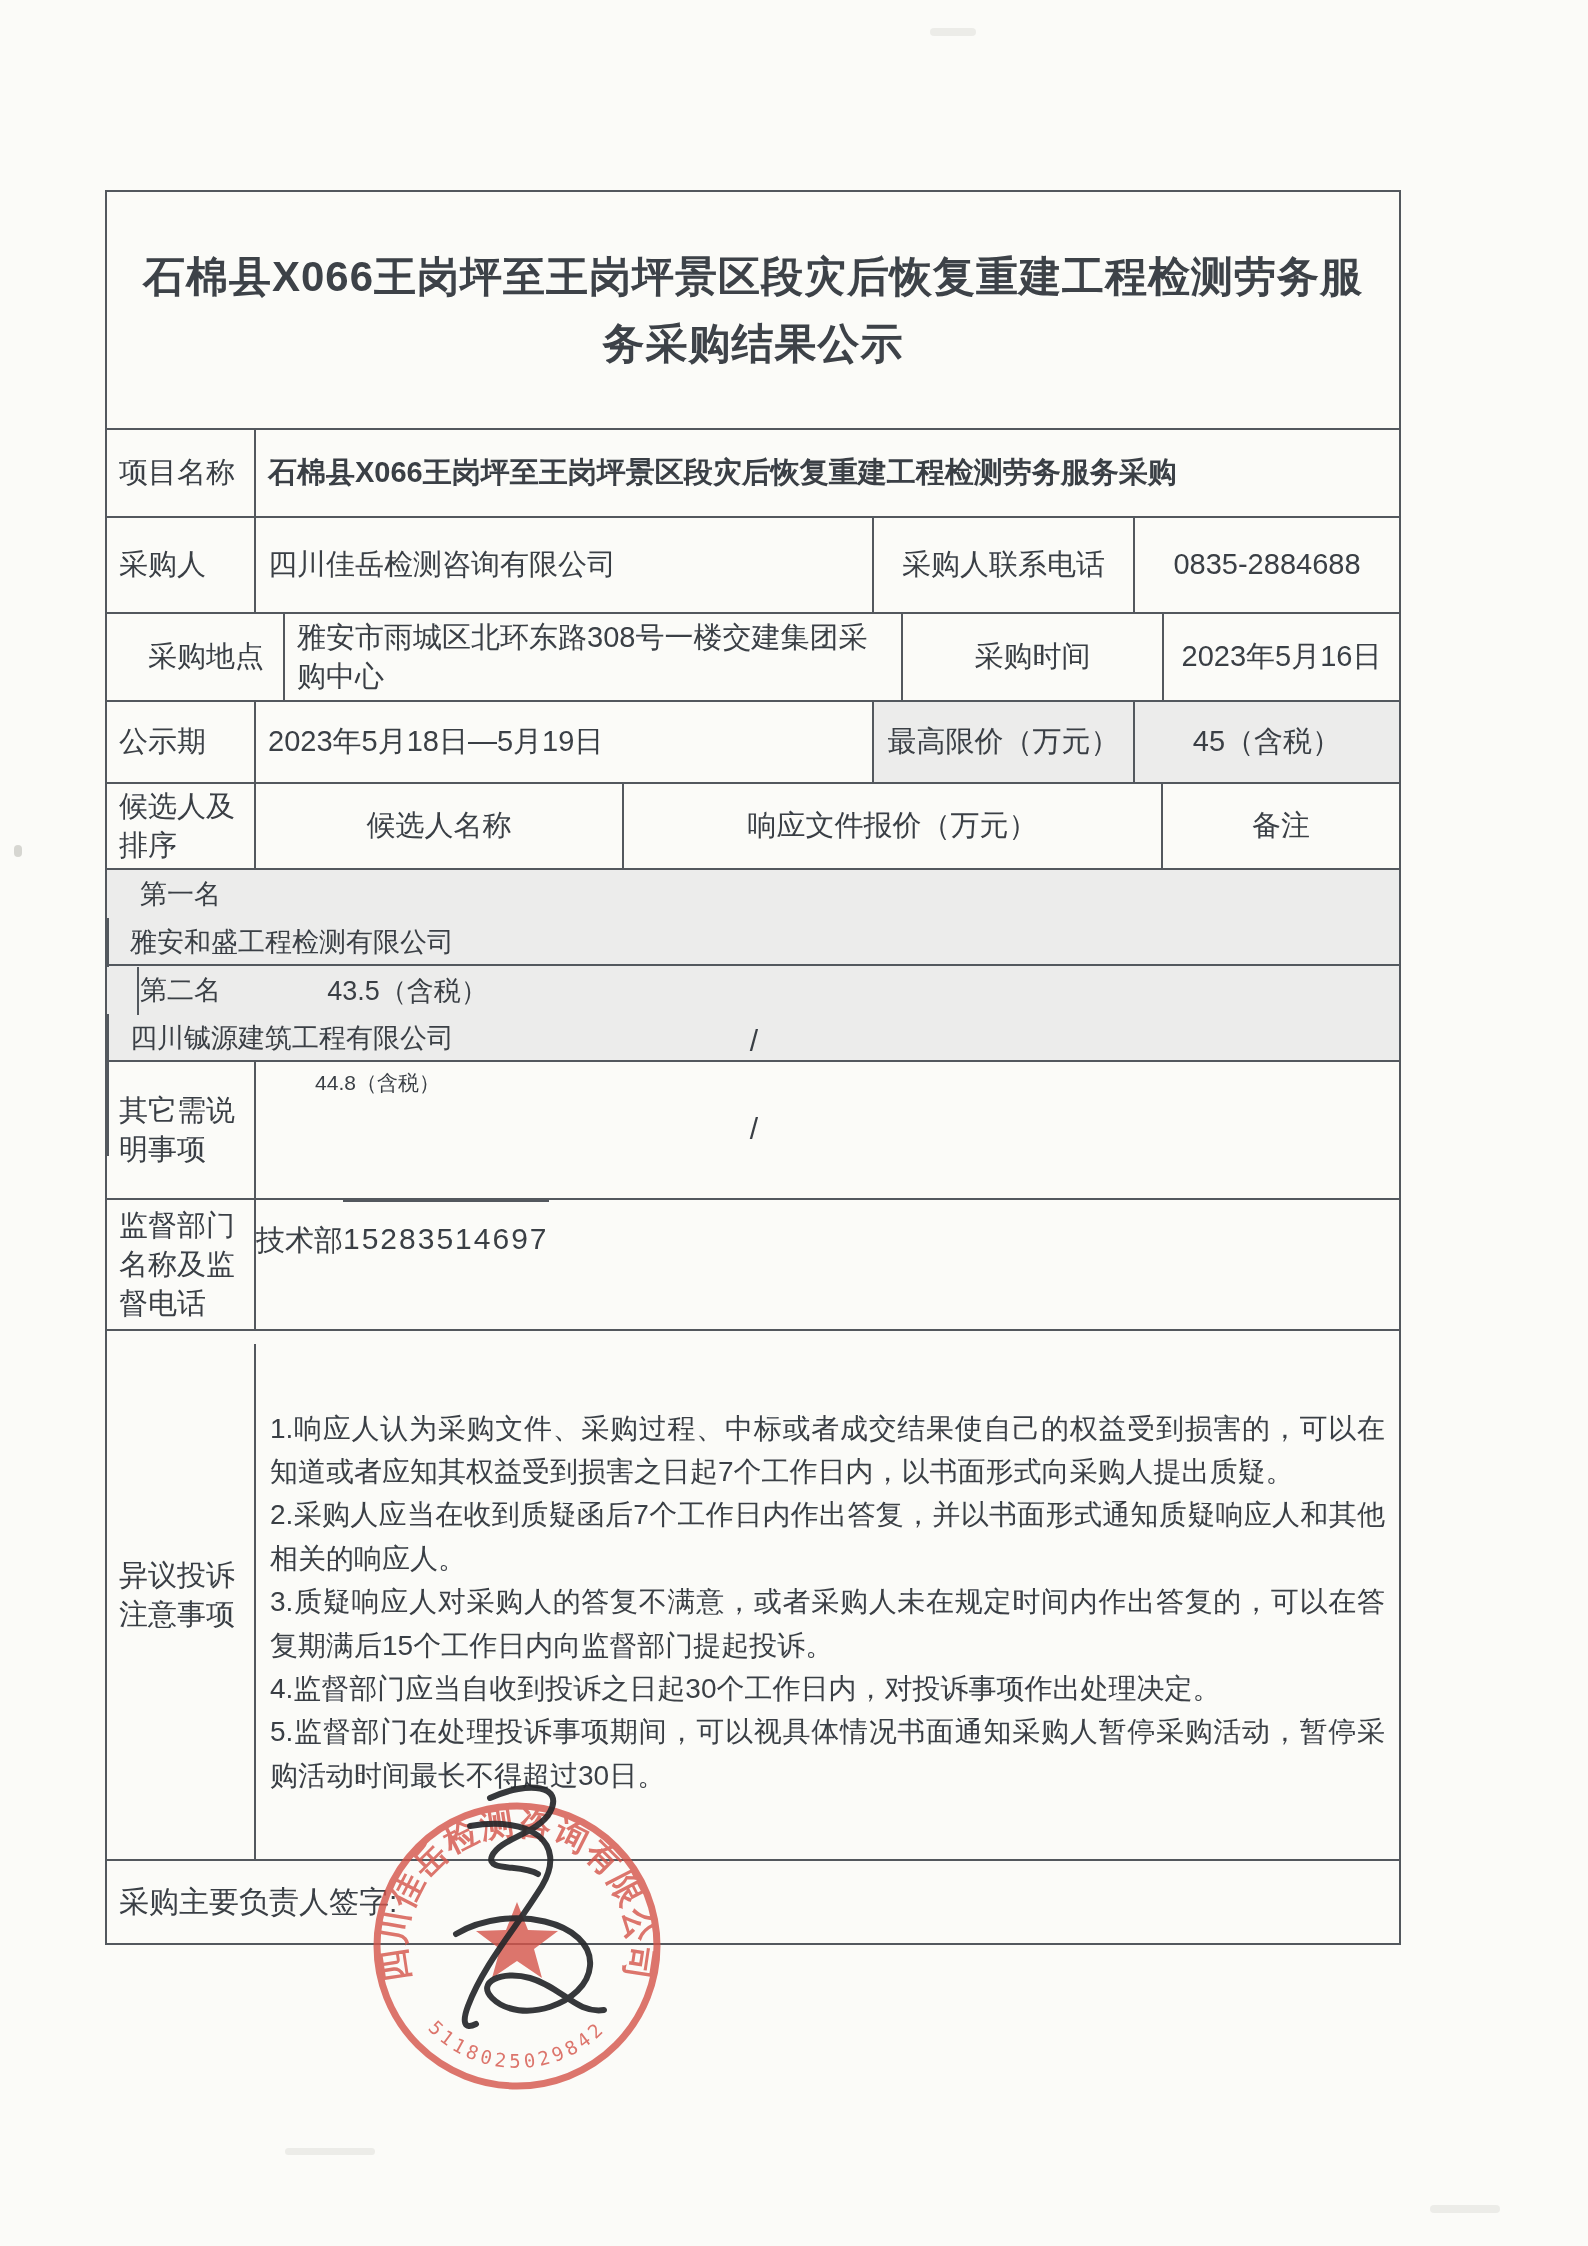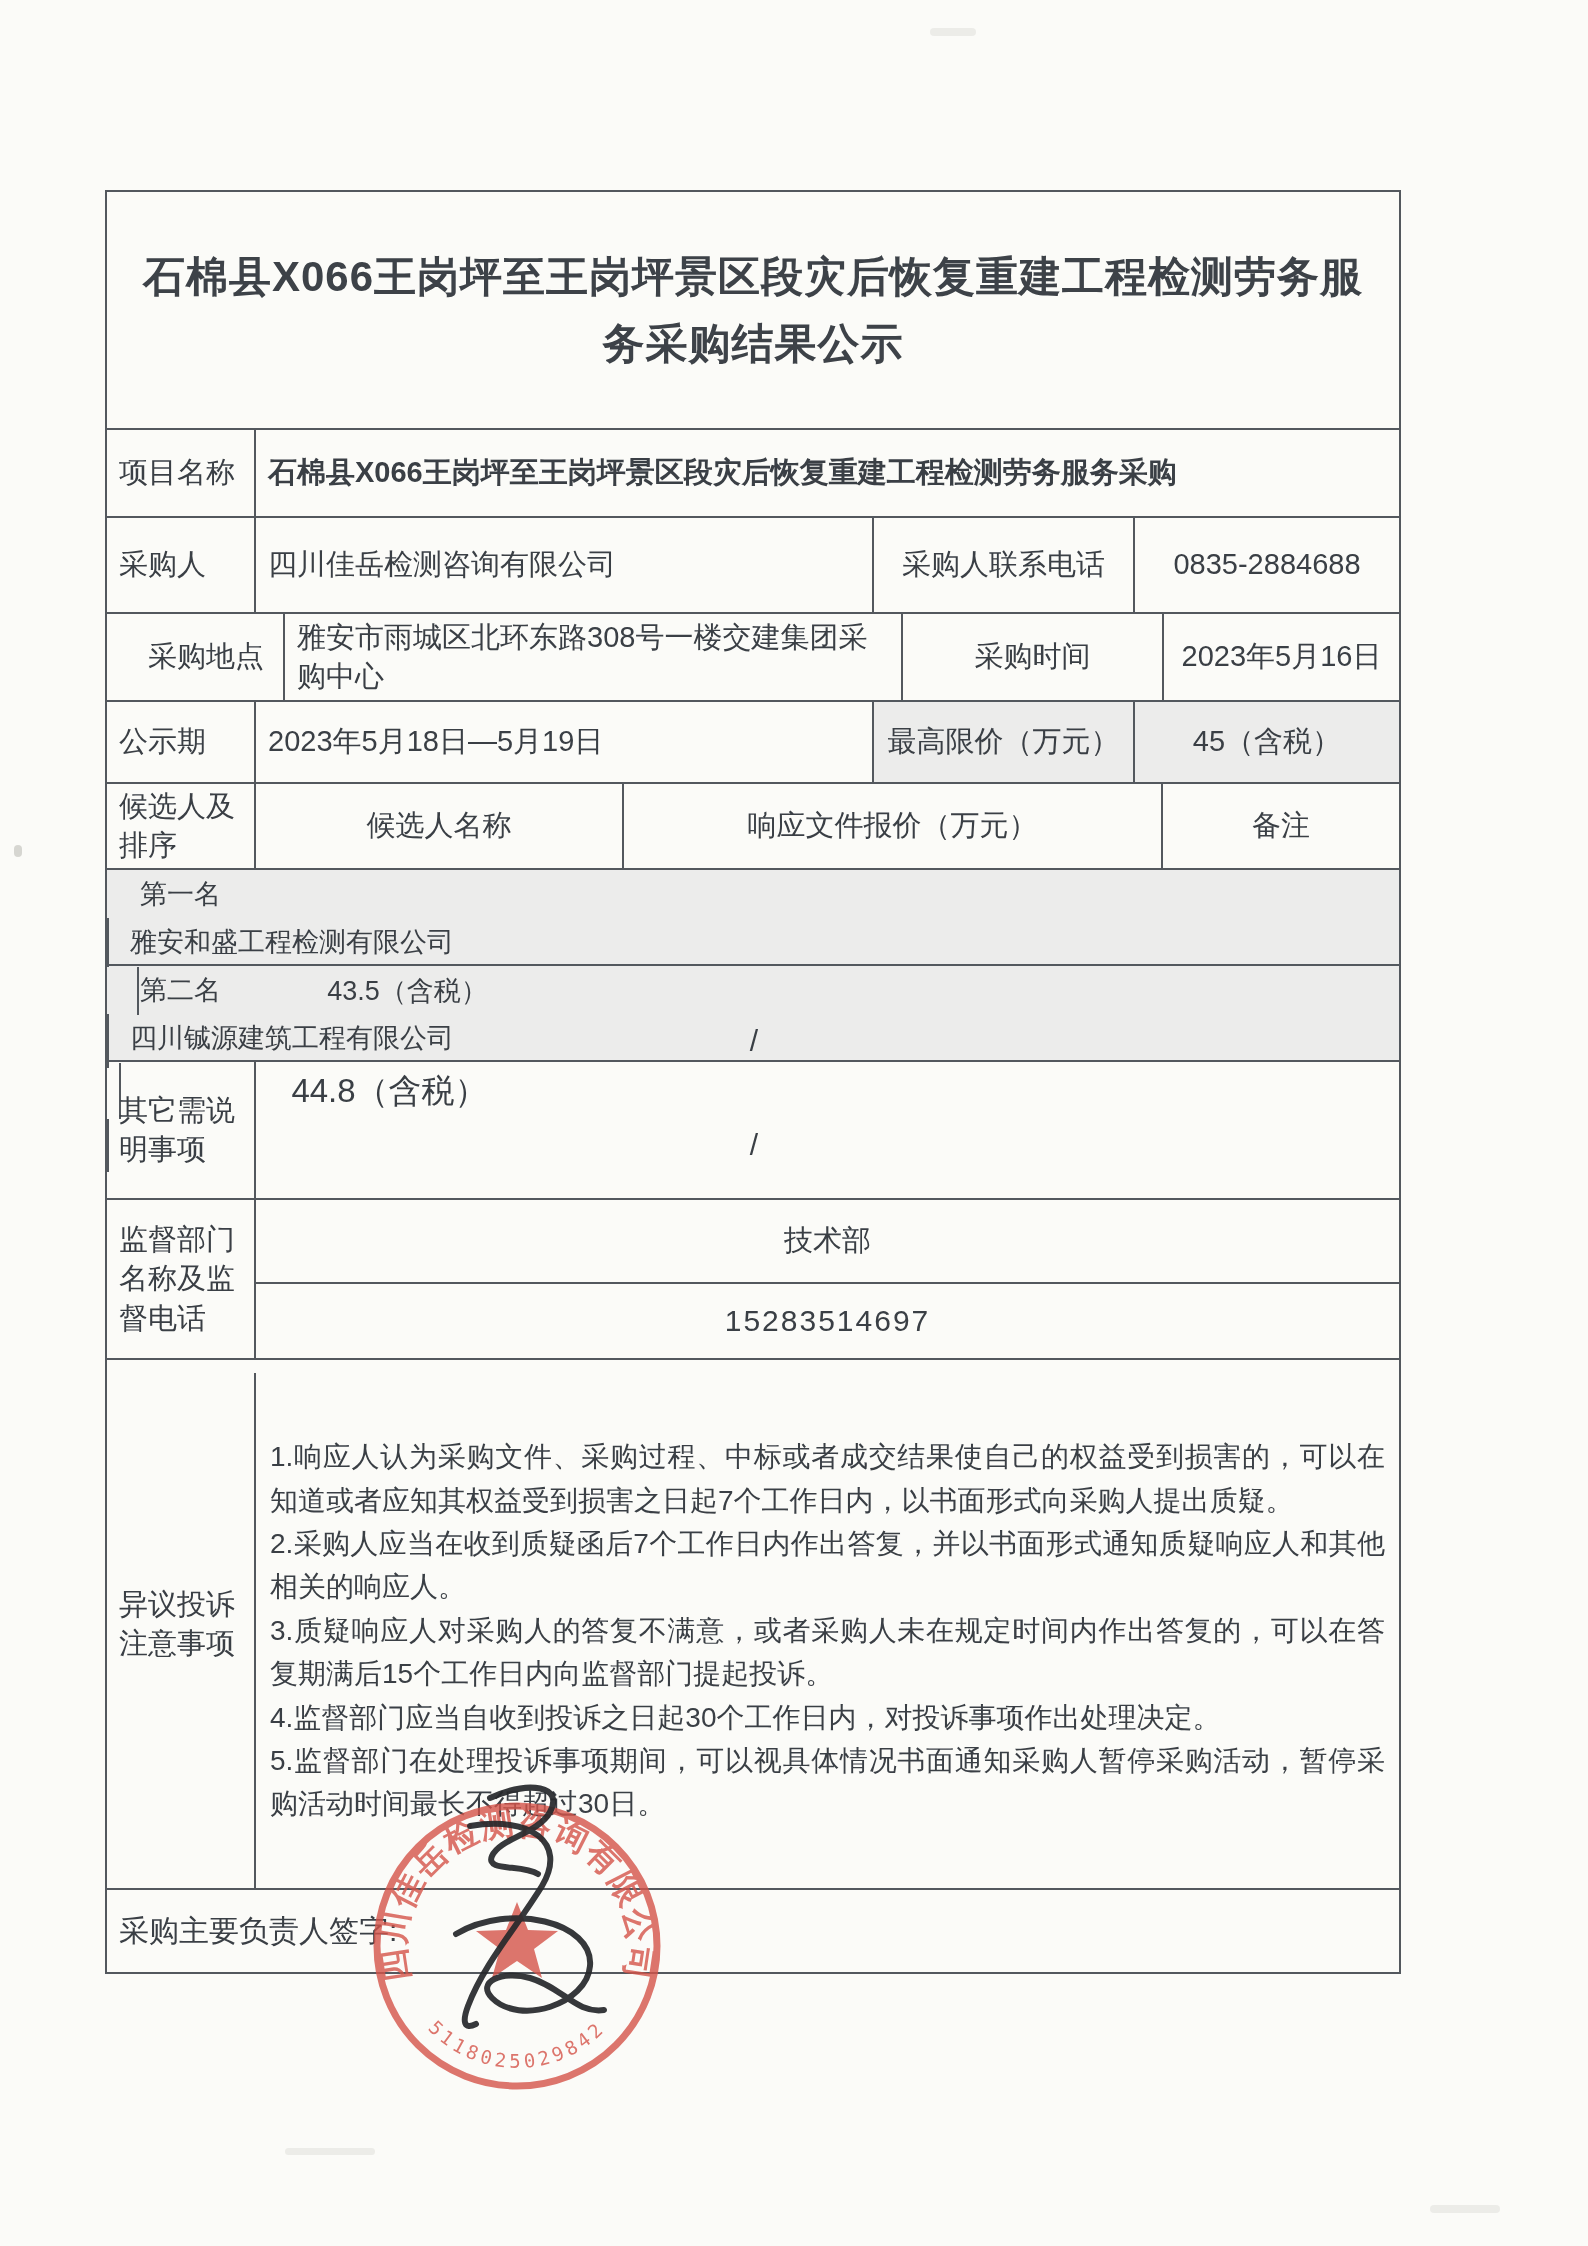--- a/index.html
+++ b/index.html
@@ -48,21 +48,21 @@
   .h-other{height:136px;}
   .h-obj{height:528px;}
   .h-sig{height:82px;}
   .title-cell{
     width:100%;display:flex;align-items:center;justify-content:center;
     text-align:center;font-size:42px;font-weight:bold;line-height:1.6;
     padding:10px 20px;color:#3d4248;letter-spacing:1px;
   }
   .bold{font-weight:bold;}
   
-  .sup-right{flex:1;display:flex;flex-direction:column;border-left:2px solid #53585e;}
+  .sup-right{flex:1;display:flex;flex-direction:row;border-left:2px solid #53585e;}
   .sup-sub{height:82px;display:flex;align-items:center;justify-content:center;
     font-size:29px;box-sizing:border-box;}
   .sup-sub + .sup-sub{border-top:2px solid #53585e;height:76px;font-size:30px;letter-spacing:2px;}
   
   .obj-cell{flex-direction:column;justify-content:center;align-items:flex-start;padding:10px 14px;margin-top:13px;}
   .obj-item{font-size:28px;line-height:1.55;text-align:justify;width:100%;}
   
   .seal{position:absolute;left:352px;top:1778px;width:340px;height:344px;z-index:5;}
   
   .smudge{position:absolute;background:#e6e6e1;border-radius:4px;opacity:.7;}
@@ -117,21 +117,21 @@
   <div class="tr h-cand shade">
     <div class="td nb w-label center" style="font-size:27px;">第一名</div>
     <div class="td w-name center" style="font-size:27px;">雅安和盛工程检测有限公司</div>
     <div class="td w-price center" style="font-size:27px;margin-left:30px;">43.5（含税）</div>
     <div class="td w-rem center" style="font-size:30px;">/</div>
   </div>
 
   <div class="tr h-cand shade">
     <div class="td nb w-label center" style="font-size:27px;">第二名</div>
     <div class="td w-name center" style="font-size:27px;">四川铖源建筑工程有限公司</div>
-    <div class="td w-price center" style="font-size:33px;margin-left:12px;">44.8（含税）</div>
+    <div class="td w-price center" style="font-size:21px;">44.8（含税）</div>
     <div class="td w-rem center" style="font-size:30px;">/</div>
   </div>
 
   <div class="tr h-other">
     <div class="td nb w-label">其它需说明事项</div>
     <div class="td w-full"></div>
   </div>
 
   <div class="tr">
     <div class="td nb w-label" style="border-left:none;">监督部门名称及监督电话</div>

